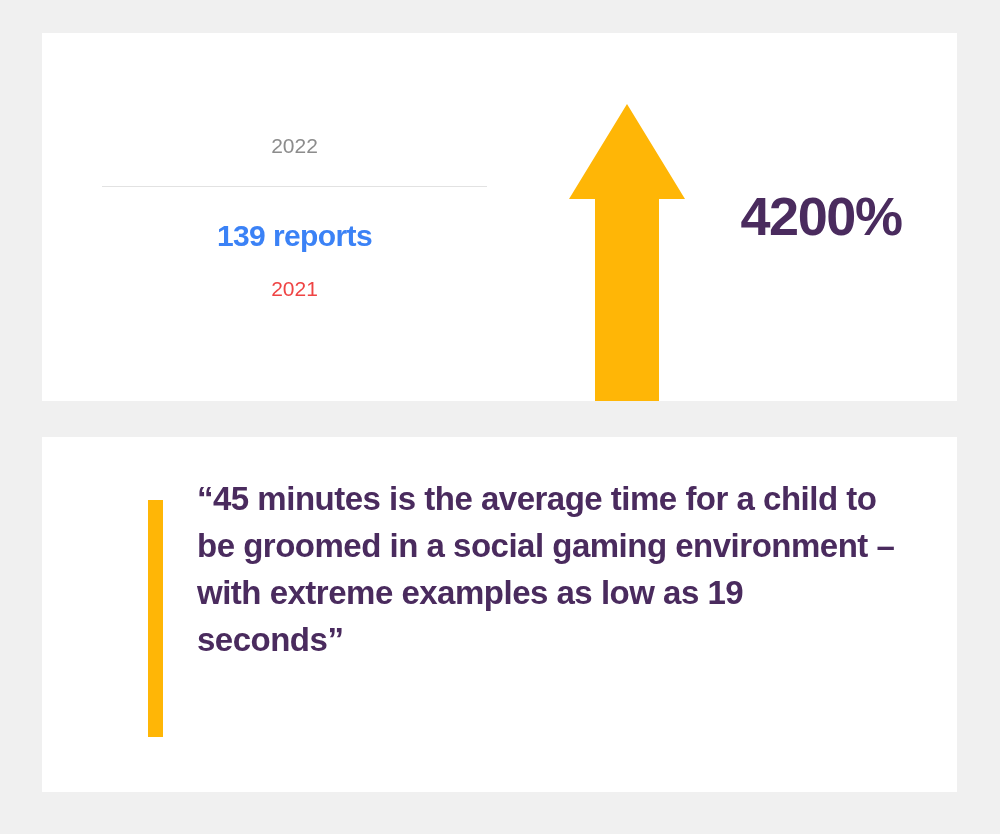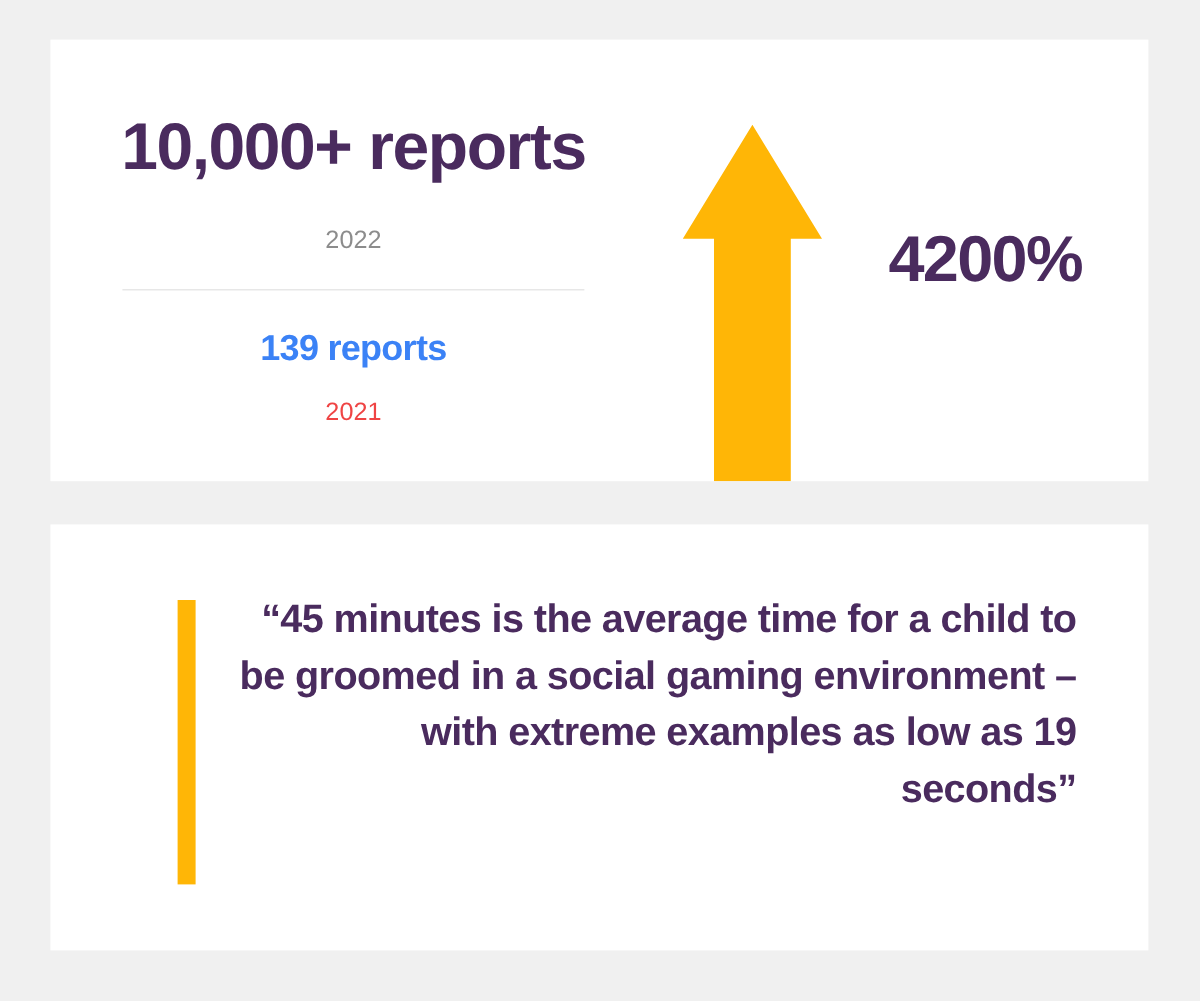--- a/index.html
+++ b/index.html
@@ -130,23 +130,22 @@
     left: 106px;
     top: 63px;
     width: 15px;
     height: 237px;
     background: #ffb606;
   }
 
   .quote-body {
     position: absolute;
     left: 155px;
-    top: 55px;
+    top: 38px;
     width: 700px;
-    text-align: right;
   }
 
   .quote-text {
     font-size: 33px;
     line-height: 47px;
     font-weight: 700;
     letter-spacing: -0.5px;
     color: #4a2b5e;
   }
 
@@ -161,21 +160,20 @@
   .attrib-dash { margin-right: 18px; }
 </style>
 </head>
 <body>
 
 <div class="page">
 
   <section class="stats-card">
 
     <div class="stats-left">
-      <div class="big-stat">10,000+ reports</div>
       <div class="stat-year">2022</div>
 
       <div class="stat-divider"></div>
 
       <div class="small-stat">139 reports</div>
       <div class="stat-year-2">2021</div>
     </div>
 
     <div class="arrow-wrap">
       <svg width="120" height="297" viewBox="0 0 120 297" xmlns="http://www.w3.org/2000/svg">

